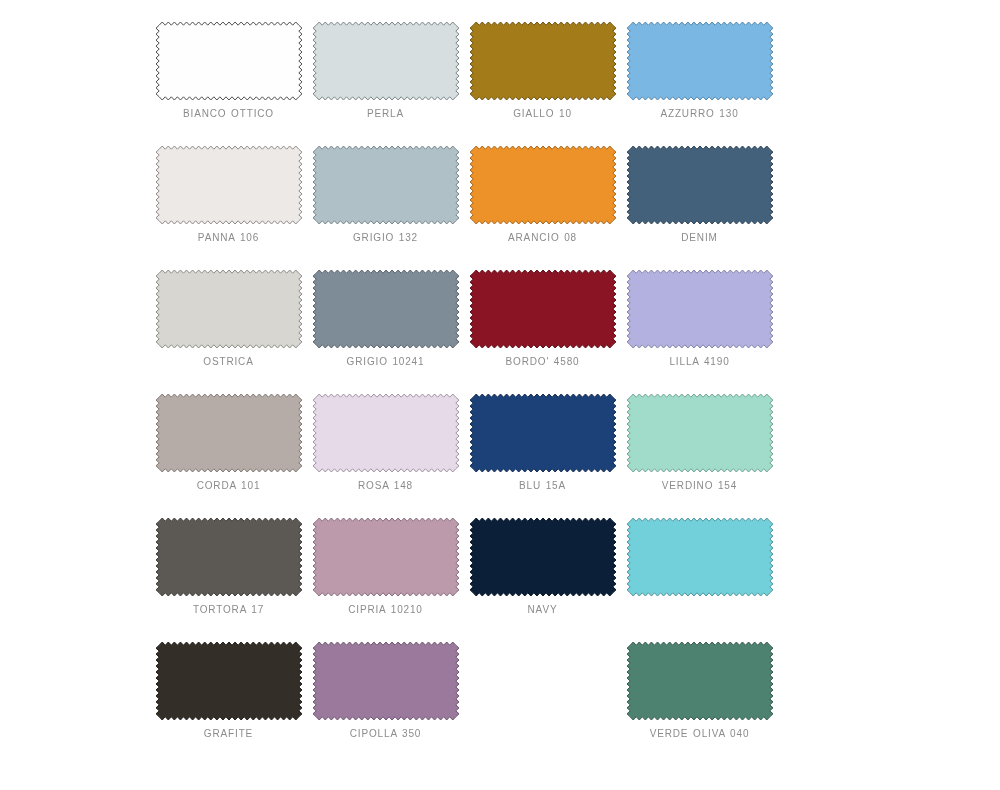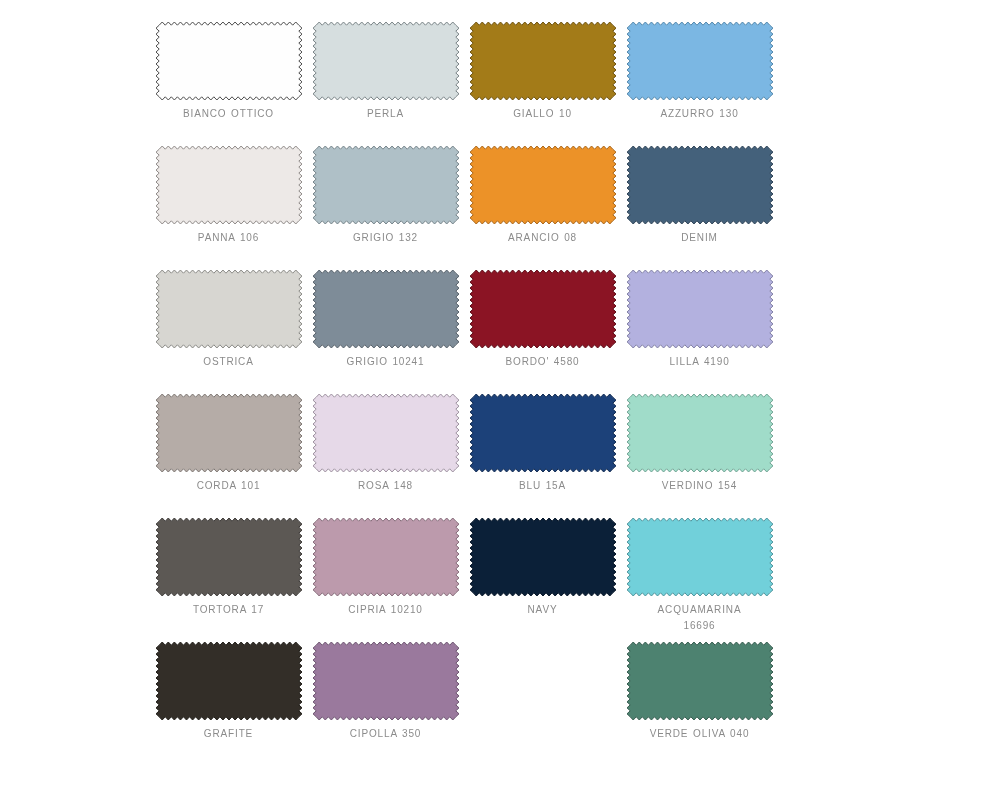--- a/index.html
+++ b/index.html
@@ -230,22 +230,20 @@
             <path d="M 3.20 3.20 L 6.23 0.00 L 9.27 3.20 L 12.30 0.00 L 15.34 3.20 L 18.37 0.00 L 21.41 3.20 L 24.44 0.00 L 27.48 3.20 L 30.51 0.00 L 33.55 3.20 L 36.58 0.00 L 39.62 3.20 L 42.65 0.00 L 45.69 3.20 L 48.72 0.00 L 51.76 3.20 L 54.79 0.00 L 57.83 3.20 L 60.86 0.00 L 63.90 3.20 L 66.93 0.00 L 69.97 3.20 L 73.00 0.00 L 76.03 3.20 L 79.07 0.00 L 82.10 3.20 L 85.14 0.00 L 88.17 3.20 L 91.21 0.00 L 94.24 3.20 L 97.28 0.00 L 100.31 3.20 L 103.35 0.00 L 106.38 3.20 L 109.42 0.00 L 112.45 3.20 L 115.49 0.00 L 118.52 3.20 L 121.56 0.00 L 124.59 3.20 L 127.63 0.00 L 130.66 3.20 L 133.70 0.00 L 136.73 3.20 L 139.77 0.00 L 142.80 3.20 L 146.00 6.18 L 142.80 9.17 L 146.00 12.15 L 142.80 15.13 L 146.00 18.12 L 142.80 21.10 L 146.00 24.08 L 142.80 27.07 L 146.00 30.05 L 142.80 33.03 L 146.00 36.02 L 142.80 39.00 L 146.00 41.98 L 142.80 44.97 L 146.00 47.95 L 142.80 50.93 L 146.00 53.92 L 142.80 56.90 L 146.00 59.88 L 142.80 62.87 L 146.00 65.85 L 142.80 68.83 L 146.00 71.82 L 142.80 74.80 L 139.77 78.00 L 136.73 74.80 L 133.70 78.00 L 130.66 74.80 L 127.63 78.00 L 124.59 74.80 L 121.56 78.00 L 118.52 74.80 L 115.49 78.00 L 112.45 74.80 L 109.42 78.00 L 106.38 74.80 L 103.35 78.00 L 100.31 74.80 L 97.28 78.00 L 94.24 74.80 L 91.21 78.00 L 88.17 74.80 L 85.14 78.00 L 82.10 74.80 L 79.07 78.00 L 76.03 74.80 L 73.00 78.00 L 69.97 74.80 L 66.93 78.00 L 63.90 74.80 L 60.86 78.00 L 57.83 74.80 L 54.79 78.00 L 51.76 74.80 L 48.72 78.00 L 45.69 74.80 L 42.65 78.00 L 39.62 74.80 L 36.58 78.00 L 33.55 74.80 L 30.51 78.00 L 27.48 74.80 L 24.44 78.00 L 21.41 74.80 L 18.37 78.00 L 15.34 74.80 L 12.30 78.00 L 9.27 74.80 L 6.23 78.00 L 3.20 74.80 L 0.00 71.82 L 3.20 68.83 L 0.00 65.85 L 3.20 62.87 L 0.00 59.88 L 3.20 56.90 L 0.00 53.92 L 3.20 50.93 L 0.00 47.95 L 3.20 44.97 L 0.00 41.98 L 3.20 39.00 L 0.00 36.02 L 3.20 33.03 L 0.00 30.05 L 3.20 27.07 L 0.00 24.08 L 3.20 21.10 L 0.00 18.12 L 3.20 15.13 L 0.00 12.15 L 3.20 9.17 L 0.00 6.18 L 3.20 3.20 Z" fill="#0B2038" stroke="#071628" stroke-width="1" stroke-linejoin="miter"></path>
           </svg>
           <div class="swatch-label">NAVY</div>
         </div>
       </div>
       <div class="swatch-cell">
         <div class="swatch-chip-wrap">
           <svg class="swatch-chip" viewBox="0 0 146 78" width="146" height="78">
             <path d="M 3.20 3.20 L 6.23 0.00 L 9.27 3.20 L 12.30 0.00 L 15.34 3.20 L 18.37 0.00 L 21.41 3.20 L 24.44 0.00 L 27.48 3.20 L 30.51 0.00 L 33.55 3.20 L 36.58 0.00 L 39.62 3.20 L 42.65 0.00 L 45.69 3.20 L 48.72 0.00 L 51.76 3.20 L 54.79 0.00 L 57.83 3.20 L 60.86 0.00 L 63.90 3.20 L 66.93 0.00 L 69.97 3.20 L 73.00 0.00 L 76.03 3.20 L 79.07 0.00 L 82.10 3.20 L 85.14 0.00 L 88.17 3.20 L 91.21 0.00 L 94.24 3.20 L 97.28 0.00 L 100.31 3.20 L 103.35 0.00 L 106.38 3.20 L 109.42 0.00 L 112.45 3.20 L 115.49 0.00 L 118.52 3.20 L 121.56 0.00 L 124.59 3.20 L 127.63 0.00 L 130.66 3.20 L 133.70 0.00 L 136.73 3.20 L 139.77 0.00 L 142.80 3.20 L 146.00 6.18 L 142.80 9.17 L 146.00 12.15 L 142.80 15.13 L 146.00 18.12 L 142.80 21.10 L 146.00 24.08 L 142.80 27.07 L 146.00 30.05 L 142.80 33.03 L 146.00 36.02 L 142.80 39.00 L 146.00 41.98 L 142.80 44.97 L 146.00 47.95 L 142.80 50.93 L 146.00 53.92 L 142.80 56.90 L 146.00 59.88 L 142.80 62.87 L 146.00 65.85 L 142.80 68.83 L 146.00 71.82 L 142.80 74.80 L 139.77 78.00 L 136.73 74.80 L 133.70 78.00 L 130.66 74.80 L 127.63 78.00 L 124.59 74.80 L 121.56 78.00 L 118.52 74.80 L 115.49 78.00 L 112.45 74.80 L 109.42 78.00 L 106.38 74.80 L 103.35 78.00 L 100.31 74.80 L 97.28 78.00 L 94.24 74.80 L 91.21 78.00 L 88.17 74.80 L 85.14 78.00 L 82.10 74.80 L 79.07 78.00 L 76.03 74.80 L 73.00 78.00 L 69.97 74.80 L 66.93 78.00 L 63.90 74.80 L 60.86 78.00 L 57.83 74.80 L 54.79 78.00 L 51.76 74.80 L 48.72 78.00 L 45.69 74.80 L 42.65 78.00 L 39.62 74.80 L 36.58 78.00 L 33.55 74.80 L 30.51 78.00 L 27.48 74.80 L 24.44 78.00 L 21.41 74.80 L 18.37 78.00 L 15.34 74.80 L 12.30 78.00 L 9.27 74.80 L 6.23 78.00 L 3.20 74.80 L 0.00 71.82 L 3.20 68.83 L 0.00 65.85 L 3.20 62.87 L 0.00 59.88 L 3.20 56.90 L 0.00 53.92 L 3.20 50.93 L 0.00 47.95 L 3.20 44.97 L 0.00 41.98 L 3.20 39.00 L 0.00 36.02 L 3.20 33.03 L 0.00 30.05 L 3.20 27.07 L 0.00 24.08 L 3.20 21.10 L 0.00 18.12 L 3.20 15.13 L 0.00 12.15 L 3.20 9.17 L 0.00 6.18 L 3.20 3.20 Z" fill="#71D0DA" stroke="#4E949C" stroke-width="1" stroke-linejoin="miter"></path>
           </svg>
-          <div class="swatch-label">ACQUAMARINA
-16696</div>
         </div>
       </div>
       <div class="swatch-cell">
         <div class="swatch-chip-wrap">
           <svg class="swatch-chip" viewBox="0 0 146 78" width="146" height="78">
             <path d="M 3.20 3.20 L 6.23 0.00 L 9.27 3.20 L 12.30 0.00 L 15.34 3.20 L 18.37 0.00 L 21.41 3.20 L 24.44 0.00 L 27.48 3.20 L 30.51 0.00 L 33.55 3.20 L 36.58 0.00 L 39.62 3.20 L 42.65 0.00 L 45.69 3.20 L 48.72 0.00 L 51.76 3.20 L 54.79 0.00 L 57.83 3.20 L 60.86 0.00 L 63.90 3.20 L 66.93 0.00 L 69.97 3.20 L 73.00 0.00 L 76.03 3.20 L 79.07 0.00 L 82.10 3.20 L 85.14 0.00 L 88.17 3.20 L 91.21 0.00 L 94.24 3.20 L 97.28 0.00 L 100.31 3.20 L 103.35 0.00 L 106.38 3.20 L 109.42 0.00 L 112.45 3.20 L 115.49 0.00 L 118.52 3.20 L 121.56 0.00 L 124.59 3.20 L 127.63 0.00 L 130.66 3.20 L 133.70 0.00 L 136.73 3.20 L 139.77 0.00 L 142.80 3.20 L 146.00 6.18 L 142.80 9.17 L 146.00 12.15 L 142.80 15.13 L 146.00 18.12 L 142.80 21.10 L 146.00 24.08 L 142.80 27.07 L 146.00 30.05 L 142.80 33.03 L 146.00 36.02 L 142.80 39.00 L 146.00 41.98 L 142.80 44.97 L 146.00 47.95 L 142.80 50.93 L 146.00 53.92 L 142.80 56.90 L 146.00 59.88 L 142.80 62.87 L 146.00 65.85 L 142.80 68.83 L 146.00 71.82 L 142.80 74.80 L 139.77 78.00 L 136.73 74.80 L 133.70 78.00 L 130.66 74.80 L 127.63 78.00 L 124.59 74.80 L 121.56 78.00 L 118.52 74.80 L 115.49 78.00 L 112.45 74.80 L 109.42 78.00 L 106.38 74.80 L 103.35 78.00 L 100.31 74.80 L 97.28 78.00 L 94.24 74.80 L 91.21 78.00 L 88.17 74.80 L 85.14 78.00 L 82.10 74.80 L 79.07 78.00 L 76.03 74.80 L 73.00 78.00 L 69.97 74.80 L 66.93 78.00 L 63.90 74.80 L 60.86 78.00 L 57.83 74.80 L 54.79 78.00 L 51.76 74.80 L 48.72 78.00 L 45.69 74.80 L 42.65 78.00 L 39.62 74.80 L 36.58 78.00 L 33.55 74.80 L 30.51 78.00 L 27.48 74.80 L 24.44 78.00 L 21.41 74.80 L 18.37 78.00 L 15.34 74.80 L 12.30 78.00 L 9.27 74.80 L 6.23 78.00 L 3.20 74.80 L 0.00 71.82 L 3.20 68.83 L 0.00 65.85 L 3.20 62.87 L 0.00 59.88 L 3.20 56.90 L 0.00 53.92 L 3.20 50.93 L 0.00 47.95 L 3.20 44.97 L 0.00 41.98 L 3.20 39.00 L 0.00 36.02 L 3.20 33.03 L 0.00 30.05 L 3.20 27.07 L 0.00 24.08 L 3.20 21.10 L 0.00 18.12 L 3.20 15.13 L 0.00 12.15 L 3.20 9.17 L 0.00 6.18 L 3.20 3.20 Z" fill="#332E28" stroke="#23201B" stroke-width="1" stroke-linejoin="miter"></path>
           </svg>
           <div class="swatch-label">GRAFITE</div>
         </div>
       </div>

